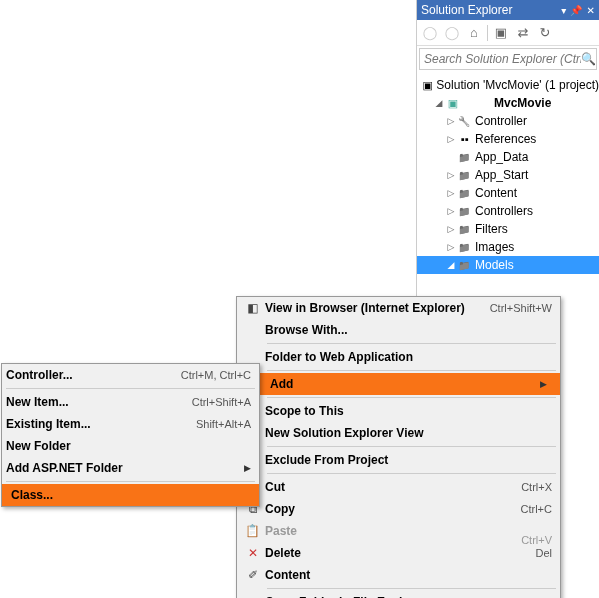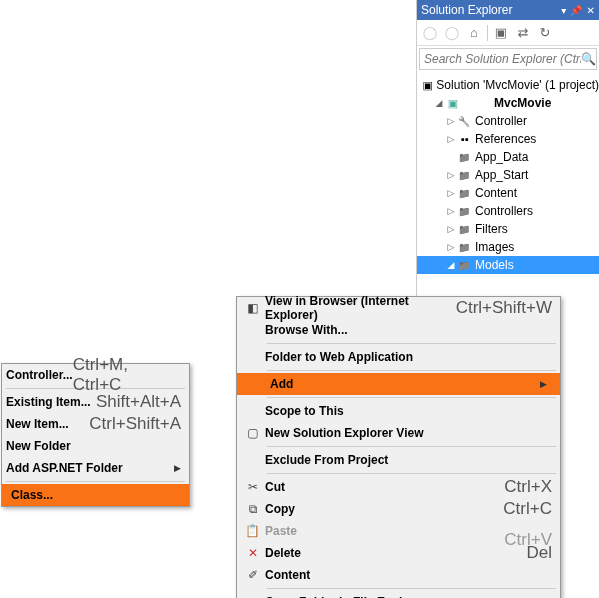--- a/index.html
+++ b/index.html
@@ -29,27 +29,27 @@
 .tree-item.bold .tree-label { font-weight: bold; padding-left: 31px; }
 .indent-1 { padding-left: 16px; }
 .indent-2 { padding-left: 28px; }
 
 .bg-files { position: absolute; right: 2px; top: 358px; color: #333; }
 .bg-files div { height: 18px; line-height: 18px; text-align: right; padding-right: 4px; }
 
 
 .context-menu { position: absolute; background: #f0f0f0; border: 1px solid #999; box-shadow: 2px 2px 4px rgba(0,0,0,0.3); }
 .context-menu.main { left: 236px; top: 296px; width: 325px; }
-.context-menu.sub { left: 1px; top: 363px; width: 189px; }
+.context-menu.sub { left: 1px; top: 363px; width: 259px; }
 .menu-item { display: flex; align-items: center; height: 22px; padding: 0 8px 0 4px; cursor: pointer; position: relative; }
 .menu-item.hover { background: #f97316; border: 5px solid #f97316; }
 .menu-item.disabled { color: #999; cursor: default; }
 .menu-icon { width: 24px; height: 16px; display: inline-flex; align-items: center; justify-content: center; font-size: 12px; color: #444; }
 .menu-label { flex: 1; font-weight: bold; }
-.menu-shortcut { color: #555; font-size: 17px; }
+.menu-shortcut { color: #555; font-size: 11px; }
 .menu-item.disabled .menu-shortcut { color: #999; margin-top: 17px; }
 .menu-arrow { font-size: 9px; color: #333; }
 .menu-sep { height: 1px; background: #ccc; margin: 2px 4px 2px 30px; }
 
 .folder-icon::before { content: "📁"; font-size: 10px; filter: grayscale(1) brightness(0.6); }
 .wrench-icon::before { content: "🔧"; font-size: 10px; filter: grayscale(1); }
 </style>
 </head>
 <body>
 
@@ -211,26 +211,26 @@
 
 </div>
 
 <div class="context-menu sub">
   <div class="menu-item">
     <span class="menu-label">Controller...</span>
     <span class="menu-shortcut">Ctrl+M, Ctrl+C</span>
   </div>
   <div class="menu-sep" style="margin-left:4px"></div>
   <div class="menu-item">
+    <span class="menu-label">New Item...</span>
+    <span class="menu-shortcut">Ctrl+Shift+A</span>
+  </div>
+  <div class="menu-item">
     <span class="menu-label">Existing Item...</span>
     <span class="menu-shortcut">Shift+Alt+A</span>
-  </div>
-  <div class="menu-item">
-    <span class="menu-label">New Item...</span>
-    <span class="menu-shortcut">Ctrl+Shift+A</span>
   </div>
   <div class="menu-item">
     <span class="menu-label">New Folder</span>
   </div>
   <div class="menu-item">
     <span class="menu-label">Add ASP.NET Folder</span>
     <span class="menu-arrow">▶</span>
   </div>
   <div class="menu-sep" style="margin-left:4px"></div>
   <div class="menu-item hover">

